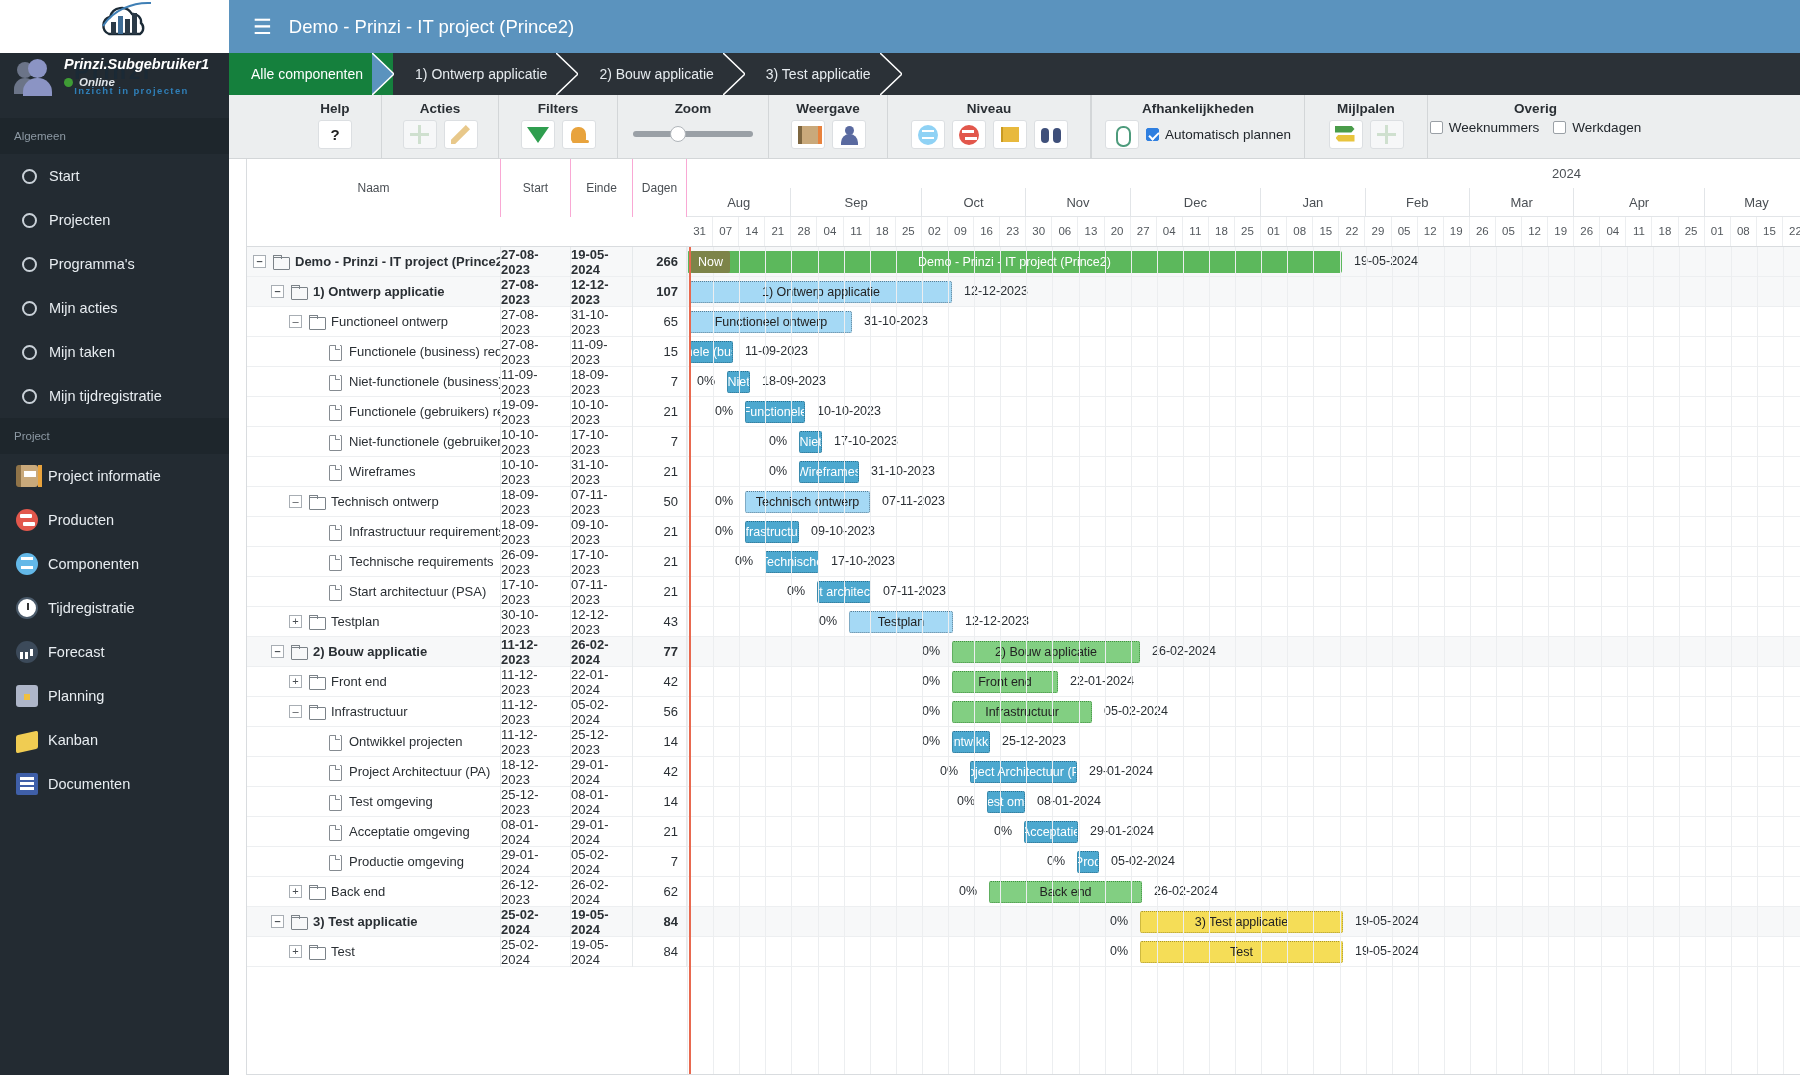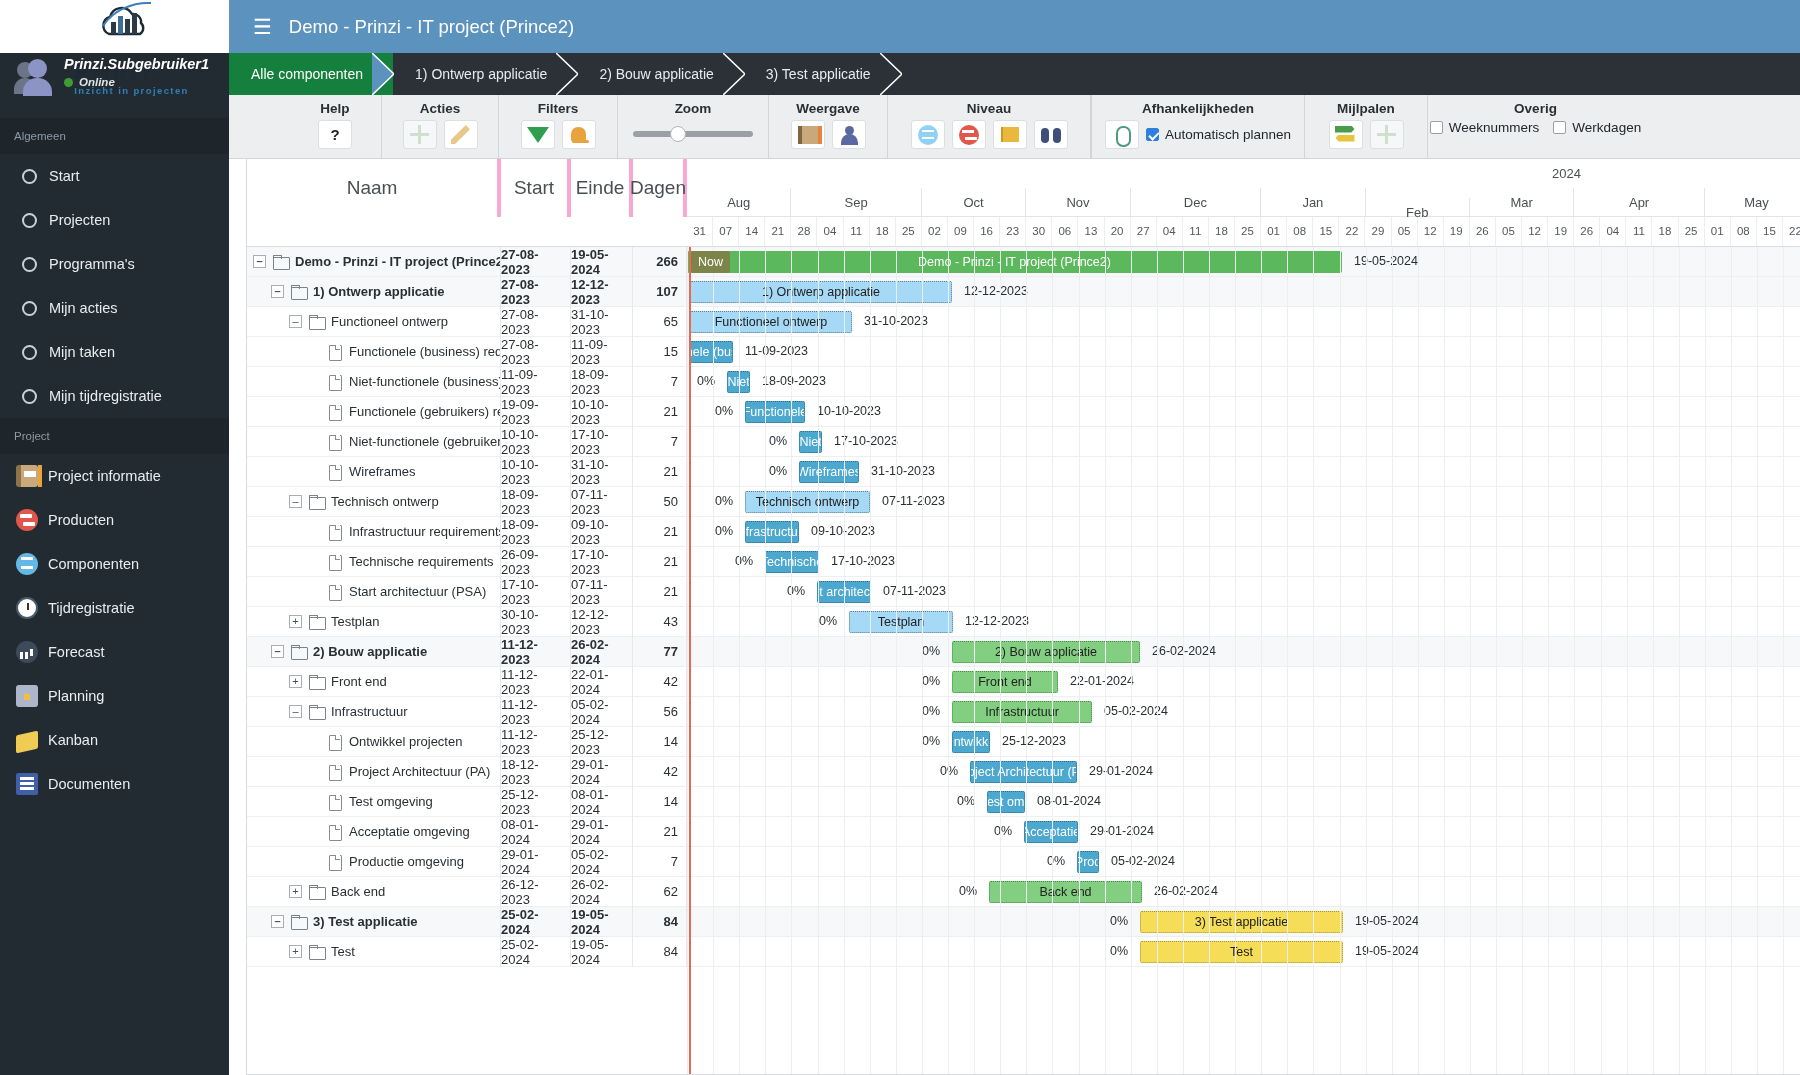--- a/index.html
+++ b/index.html
@@ -110,21 +110,21 @@
   .chk.on:after{content:'';position:absolute;left:4px;top:1px;width:4px;height:8px;border:solid #fff;border-width:0 2px 2px 0;transform:rotate(45deg);}
   .mp-sign{width:22px;height:18px;position:relative;}
   .mp-sign:before{content:'';position:absolute;left:0;top:0;width:20px;height:7px;background:#4a9c4a;clip-path:polygon(0 0,84% 0,100% 50%,84% 100%,0 100%);}
   .mp-sign:after{content:'';position:absolute;left:1px;top:9px;width:19px;height:7px;background:#e8c43d;clip-path:polygon(16% 0,100% 0,100% 100%,16% 100%,0 50%);}
 
   
   .content { flex:1; overflow:hidden; display:flex; background:#fff; padding:0 17px 0 17px;}
   .grid-wrap { flex:1; border:1px solid #d9dcdf; border-top:none; display:flex; flex-direction:column; overflow:hidden; }
   .gheader { display:flex; flex:0 0 58px; border-bottom:1px solid #d9dcdf;}
   .left-pane { width:440px; flex:0 0 440px; display:flex; }
-  .colh { border-right:4px solid #f9a8d4; display:flex; align-items:center; justify-content:center; font-size:19px; color:#4a4f54; height:58px;}
+  .colh { border-right:1px solid #f9a8d4; display:flex; align-items:center; justify-content:center; font-size:12px; color:#4a4f54; height:58px;}
   .c-naam { width:254px; flex:0 0 254px; }
   .c-start{ width:70px; flex:0 0 70px; }
   .c-einde{ width:62px; flex:0 0 62px; }
   .c-dagen{ width:54px; flex:0 0 54px; }
   .right-pane { flex:1; position:relative; overflow:hidden; }
   .months { display:flex; height:29px; border-bottom:1px solid #e2e5e8;}
   .mcell { border-right:1px solid #e2e5e8; text-align:center; font-size:13px; color:#4a4f54; line-height:29px;}
   .yearrow { height:29px; text-align:center; font-size:13px; color:#4a4f54; line-height:29px; position:relative;}
   .weeks { display:flex; height:29px; }
   .wcell { border-right:1px solid #eceef0; text-align:center; font-size:11.5px; color:#53585d; line-height:29px; flex:0 0 26px;}
@@ -436,21 +436,21 @@
             <div class="yearrow">
               <span style="position:absolute;left:865px;">2024</span>
             </div>
             <div class="months" id="months-row">
                 <div class="mcell" style="flex: 0 0 104.4px;">Aug</div>
                 <div class="mcell" style="flex: 0 0 130.5px;">Sep</div>
                 <div class="mcell" style="flex: 0 0 104.4px;">Oct</div>
                 <div class="mcell" style="flex: 0 0 104.4px;">Nov</div>
                 <div class="mcell" style="flex: 0 0 130.5px;">Dec</div>
                 <div class="mcell" style="flex: 0 0 104.4px;">Jan</div>
-                <div class="mcell" style="flex: 0 0 104.4px; margin-top: 10px;">Feb</div>
+                <div class="mcell" style="flex: 0 0 104.4px;">Feb</div>
                 <div class="mcell" style="flex: 0 0 104.4px;">Mar</div>
                 <div class="mcell" style="flex: 0 0 130.5px;">Apr</div>
                 <div class="mcell" style="flex: 0 0 104.4px;">May</div>
               </div>
             <div class="weeks" id="weeks-row">
                 <div class="wcell" style="flex: 0 0 26.1px;">31</div>
                 <div class="wcell" style="flex: 0 0 26.1px;">07</div>
                 <div class="wcell" style="flex: 0 0 26.1px;">14</div>
                 <div class="wcell" style="flex: 0 0 26.1px;">21</div>
                 <div class="wcell" style="flex: 0 0 26.1px;">28</div>

